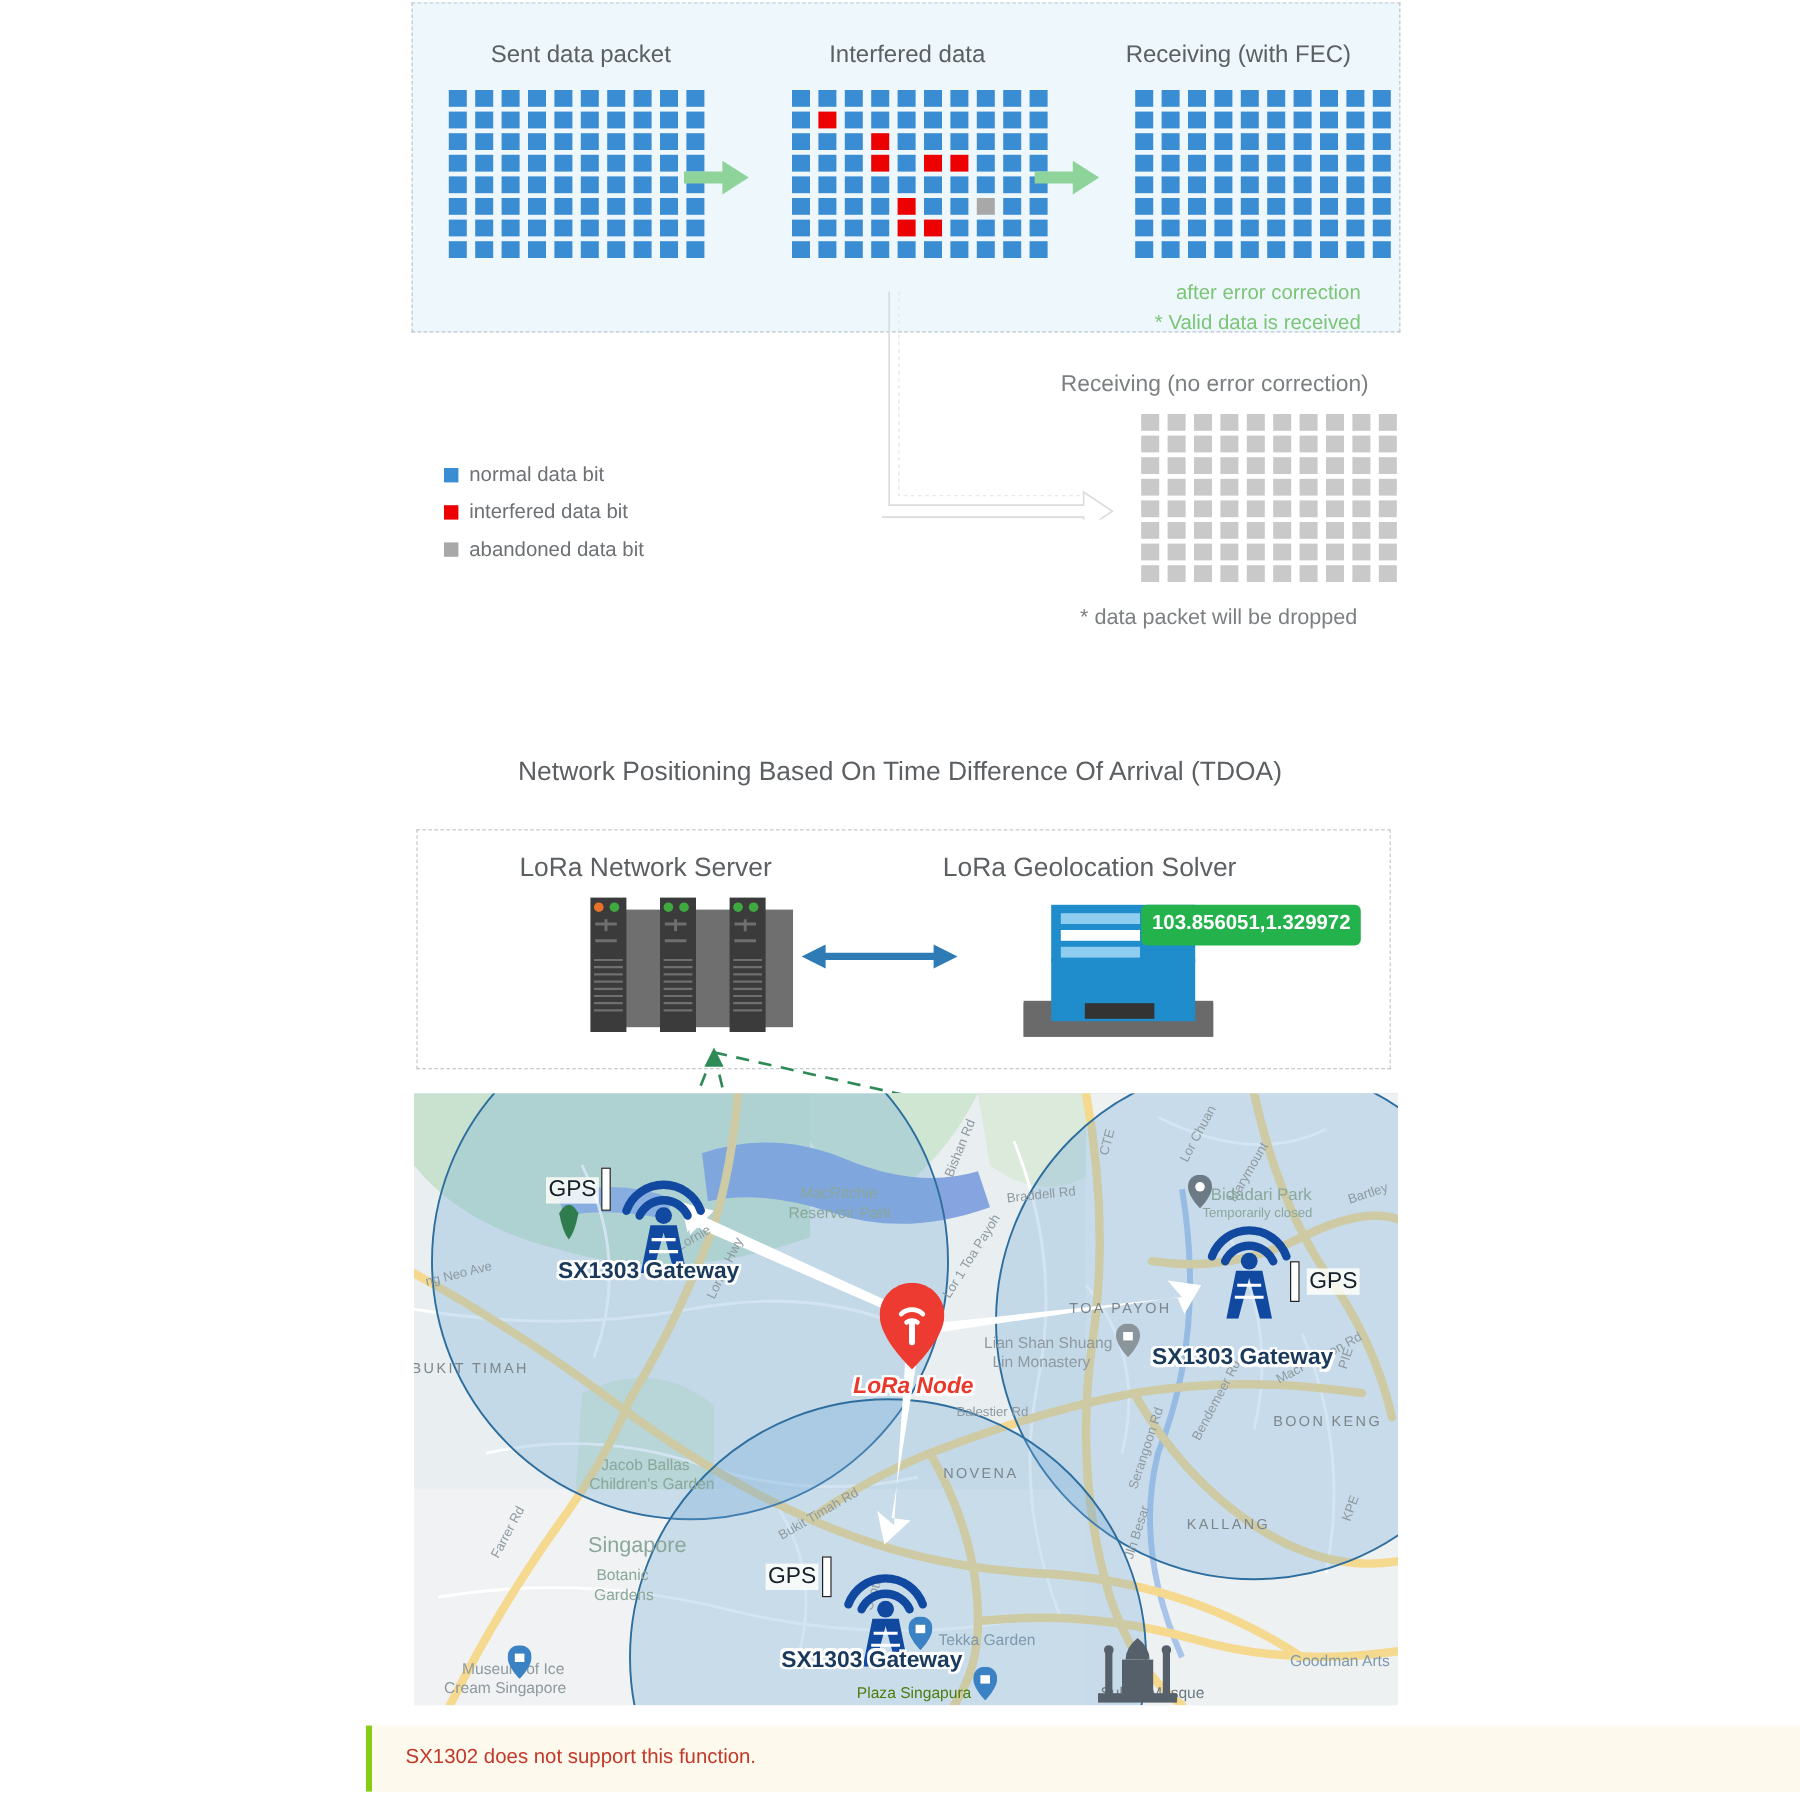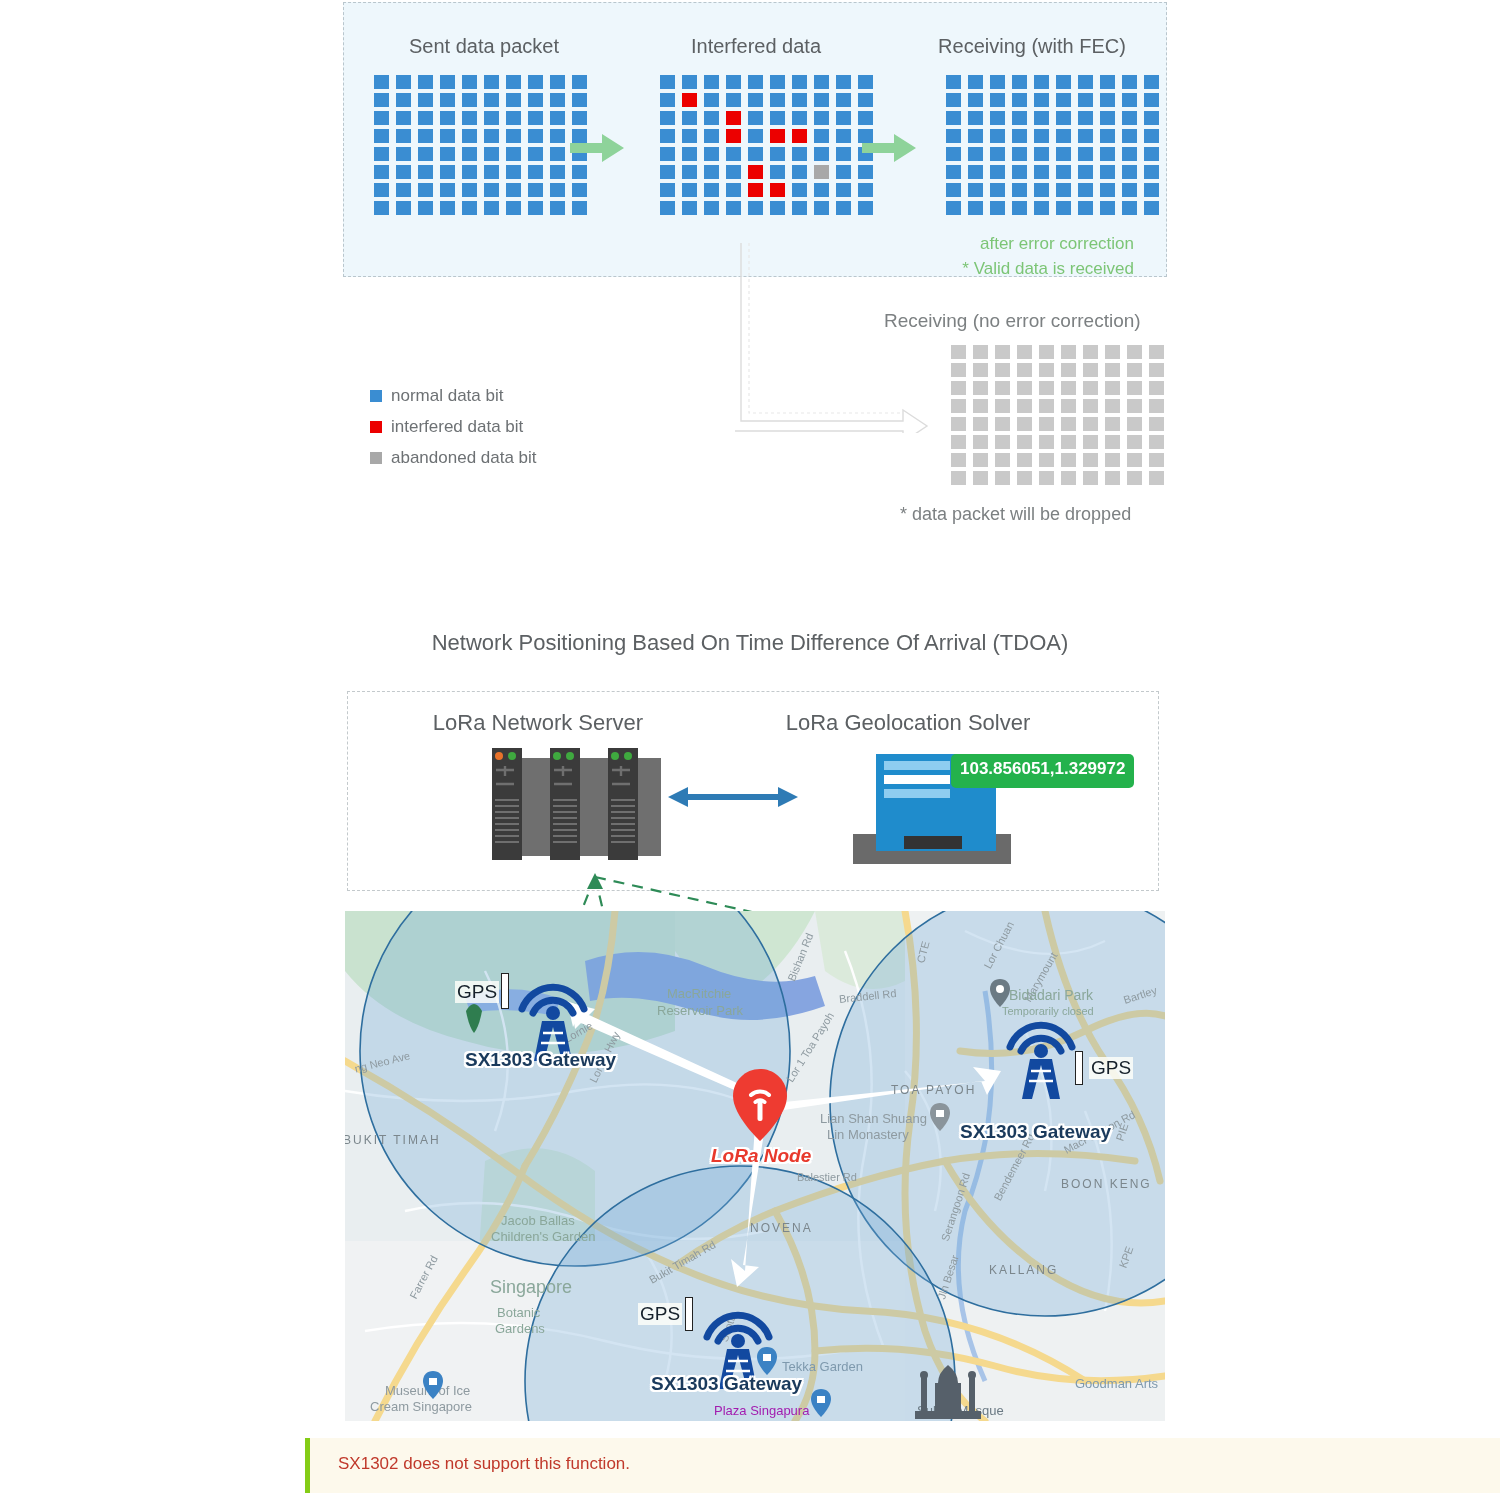--- a/index.html
+++ b/index.html
@@ -632,26 +632,26 @@
     <div class="map-label" style="left:475px;top:200px;font-size:13px;">Lian Shan Shuang</div>
     <div class="map-label" style="left:482px;top:216px;font-size:13px;">Lin Monastery</div>
     <div class="map-label park" style="left:156px;top:302px;font-size:13px;">Jacob Ballas</div>
     <div class="map-label park" style="left:146px;top:318px;font-size:13px;">Children's Garden</div>
     <div class="map-label park" style="left:145px;top:366px;font-size:18px;">Singapore</div>
     <div class="map-label park" style="left:152px;top:394px;font-size:13px;">Botanic</div>
     <div class="map-label park" style="left:150px;top:410px;font-size:13px;">Gardens</div>
     <div class="map-label" style="left:40px;top:472px;font-size:13px;">Museum of Ice</div>
     <div class="map-label" style="left:25px;top:488px;font-size:13px;">Cream Singapore</div>
     <div class="map-label" style="left:437px;top:448px;font-size:13px;color:#7e99ad;">Tekka Garden</div>
-    <div class="map-label" style="left:369px;top:492px;font-size:13px;color:#a21caf;">Plaza Singapura</div>
+    <div class="map-label" style="left:369px;top:492px;font-size:13px;color:#4d7c0f;">Plaza Singapura</div>
     <div class="map-label" style="left:572px;top:492px;font-size:13px;color:#6b7a84;">Sultan Mosque</div>
     <div class="map-label" style="left:730px;top:465px;font-size:13px;color:#7e99ad;">Goodman Arts</div>
 
     <div class="map-label area" style="left:-2px;top:222px;">BUKIT TIMAH</div>
-    <div class="map-label area" style="left:405px;top:310px;">NOVENA</div>
+    <div class="map-label area" style="left:405px;top:310px;padding-left:36px;">NOVENA</div>
     <div class="map-label area" style="left:546px;top:172px;">TOA PAYOH</div>
     <div class="map-label area" style="left:716px;top:266px;">BOON KENG</div>
     <div class="map-label area" style="left:644px;top:352px;">KALLANG</div>
 
     <svg style="position:absolute;left:645px;top:68px;width:20px;height:28px;" viewBox="0 0 20 28">
       <path d="M10 0 C4 0 0 4 0 10 C0 18 10 28 10 28 C10 28 20 18 20 10 C20 4 16 0 10 0 Z" fill="#6b7a84"></path>
       <circle cx="10" cy="10" r="4" fill="#fff"></circle>
     </svg>
     <svg style="position:absolute;left:585px;top:192px;width:20px;height:28px;" viewBox="0 0 20 28">
       <path d="M10 0 C4 0 0 4 0 10 C0 18 10 28 10 28 C10 28 20 18 20 10 C20 4 16 0 10 0 Z" fill="#8a949b"></path>

